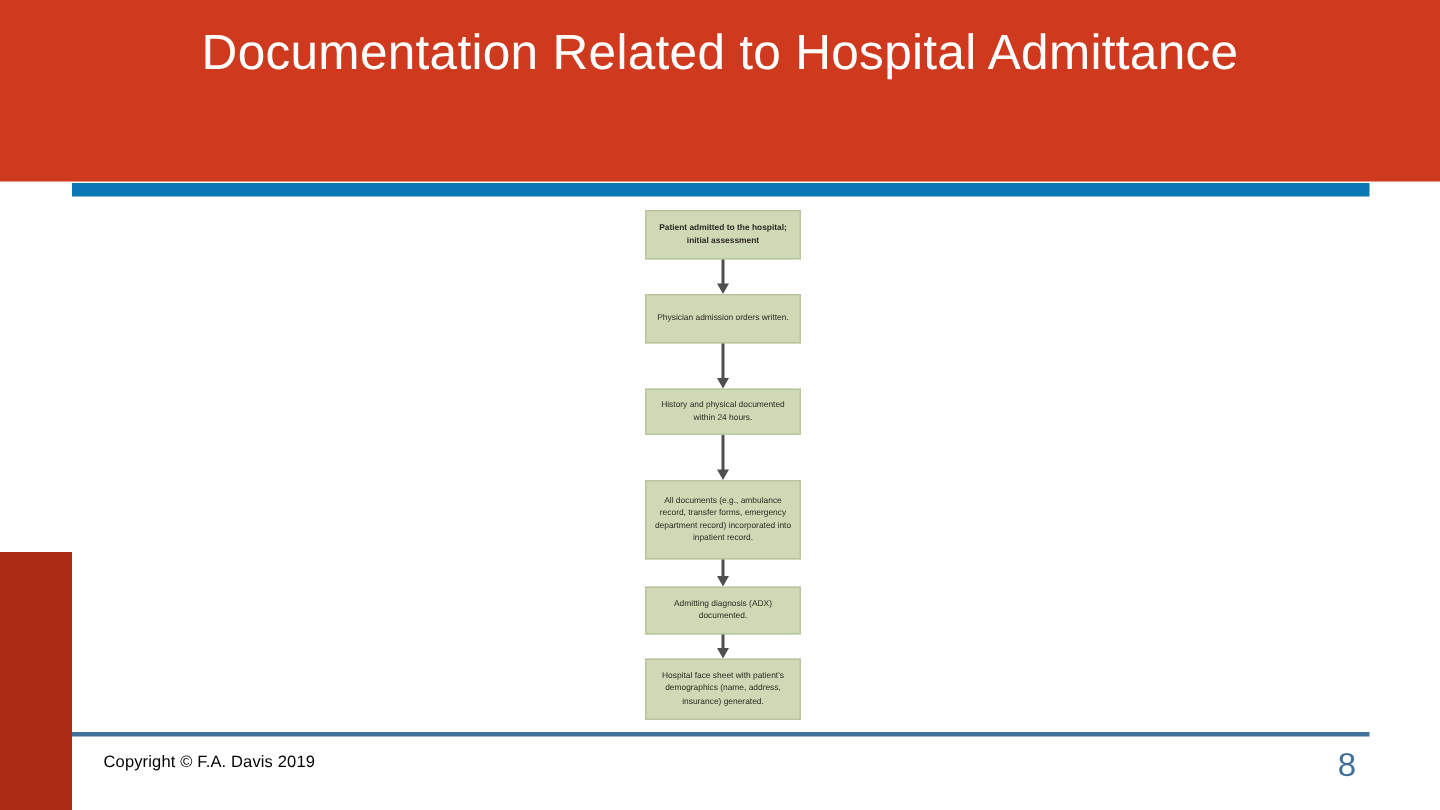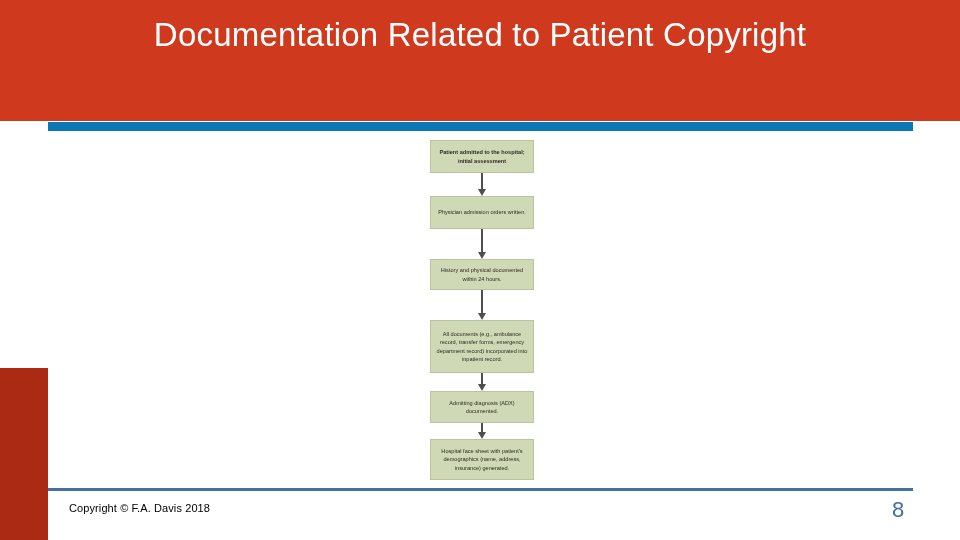--- a/index.html
+++ b/index.html
@@ -151,21 +151,21 @@
     border-right: 4px solid transparent;
     border-top: 7px solid #4f4f4f;
   }
 </style>
 </head>
 <body>
 
 <div class="slide">
 
   <div class="header-band"></div>
-  <div class="slide-title">Documentation Related to Patient Copyright</div>
+  <div class="slide-title">Documentation Related to Hospital Admittance</div>
   <div class="header-rule"></div>
 
   <div class="left-accent"></div>
 
   <div class="flowchart">
 
     <div class="flow-box b1">
       <span class="flow-text">Patient admitted to the hospital; initial assessment</span>
     </div>
     <div class="flow-arrow a1">
@@ -205,16 +205,16 @@
       <span class="head"></span>
     </div>
 
     <div class="flow-box b6">
       <span class="flow-text">Hospital face sheet with patient's demographics (name, address, insurance) generated.</span>
     </div>
 
   </div>
 
   <div class="footer-rule"></div>
-  <div class="footer-copyright">Copyright © F.A. Davis 2018</div>
+  <div class="footer-copyright">Copyright © F.A. Davis 2019</div>
   <div class="page-number">8</div>
 
 </div>
 
 </body></html>

